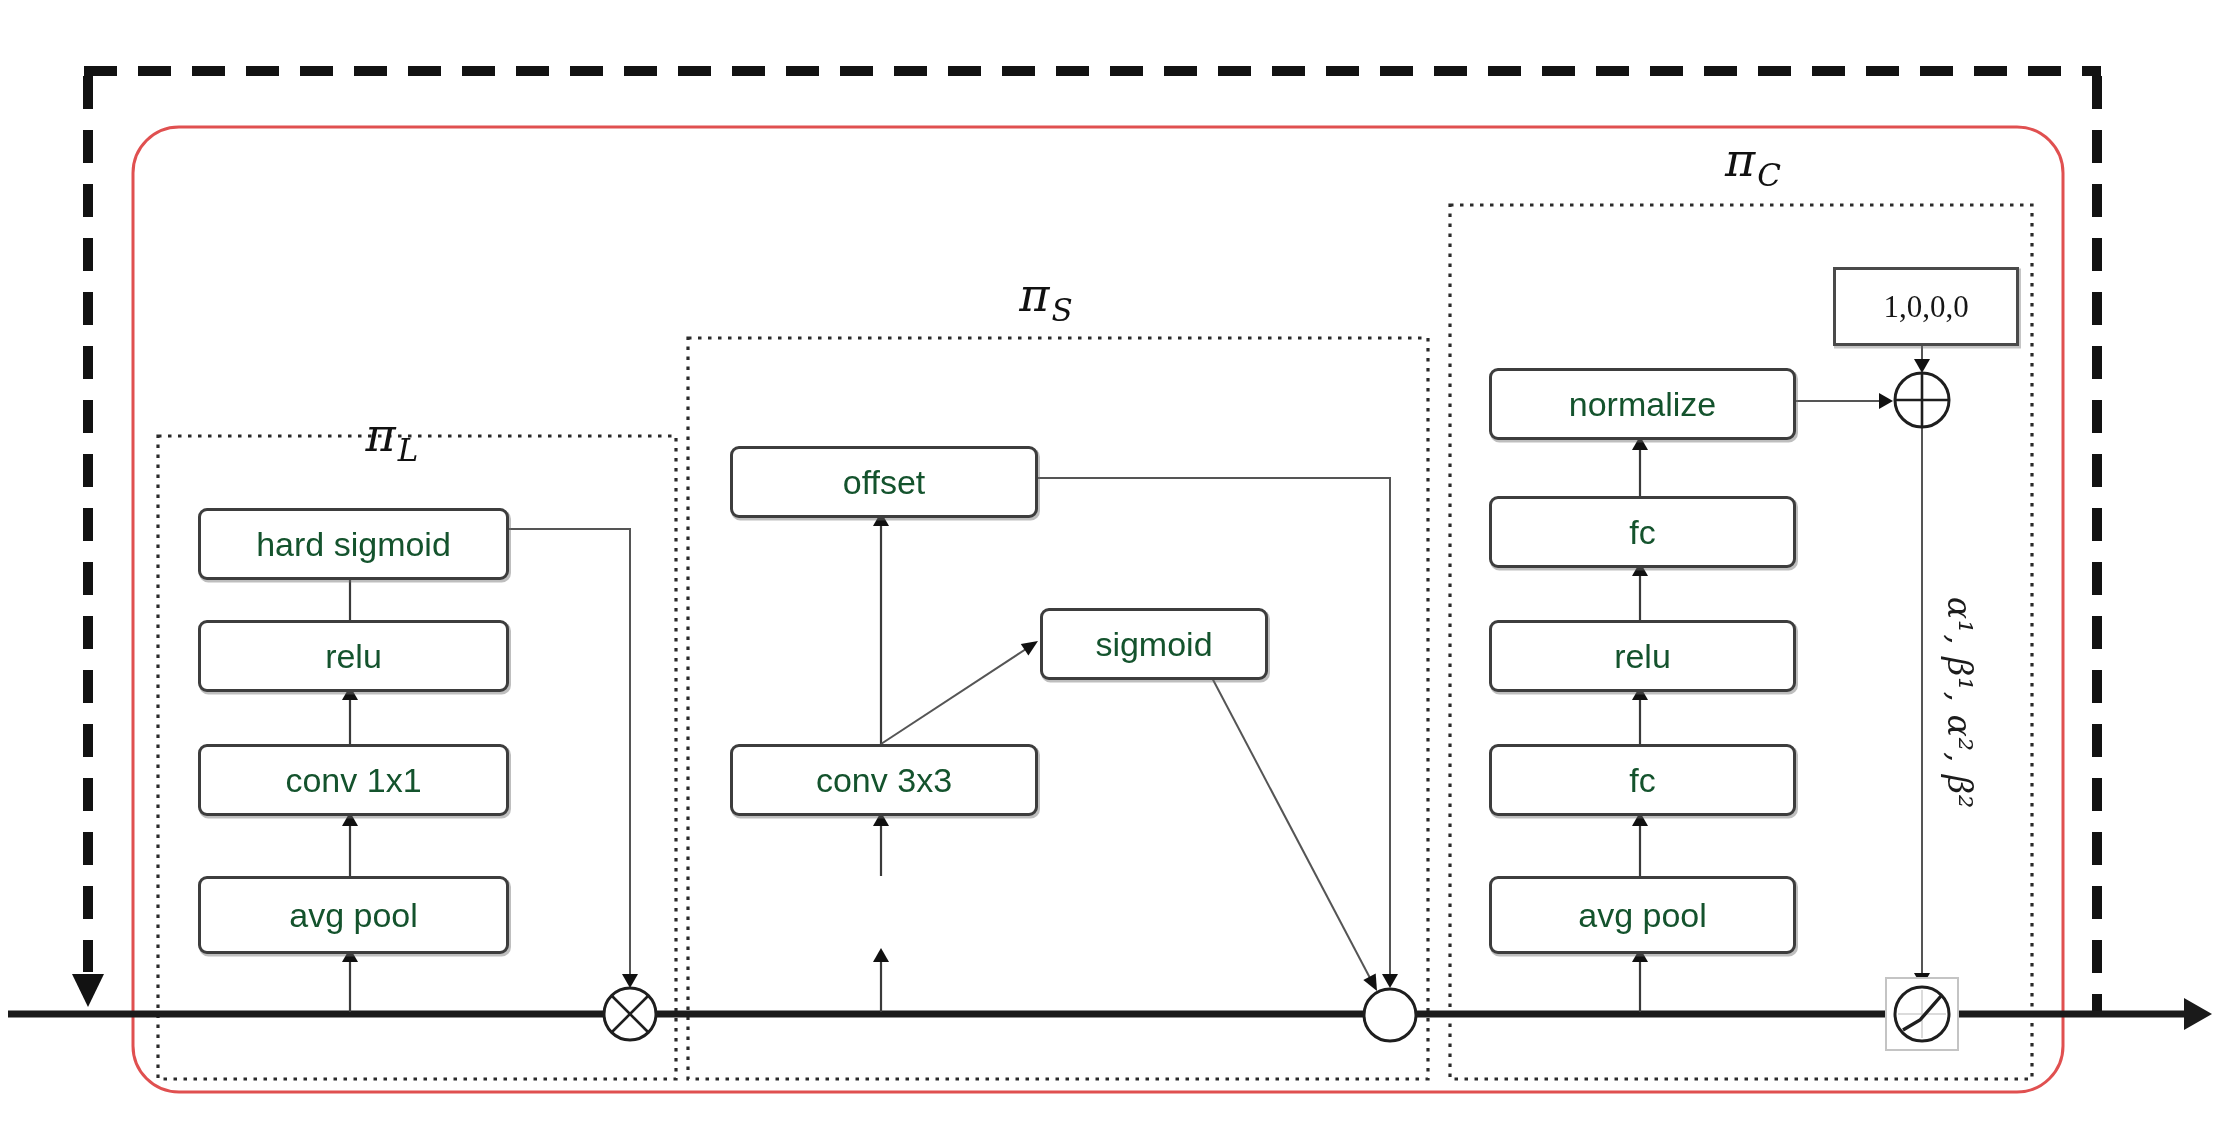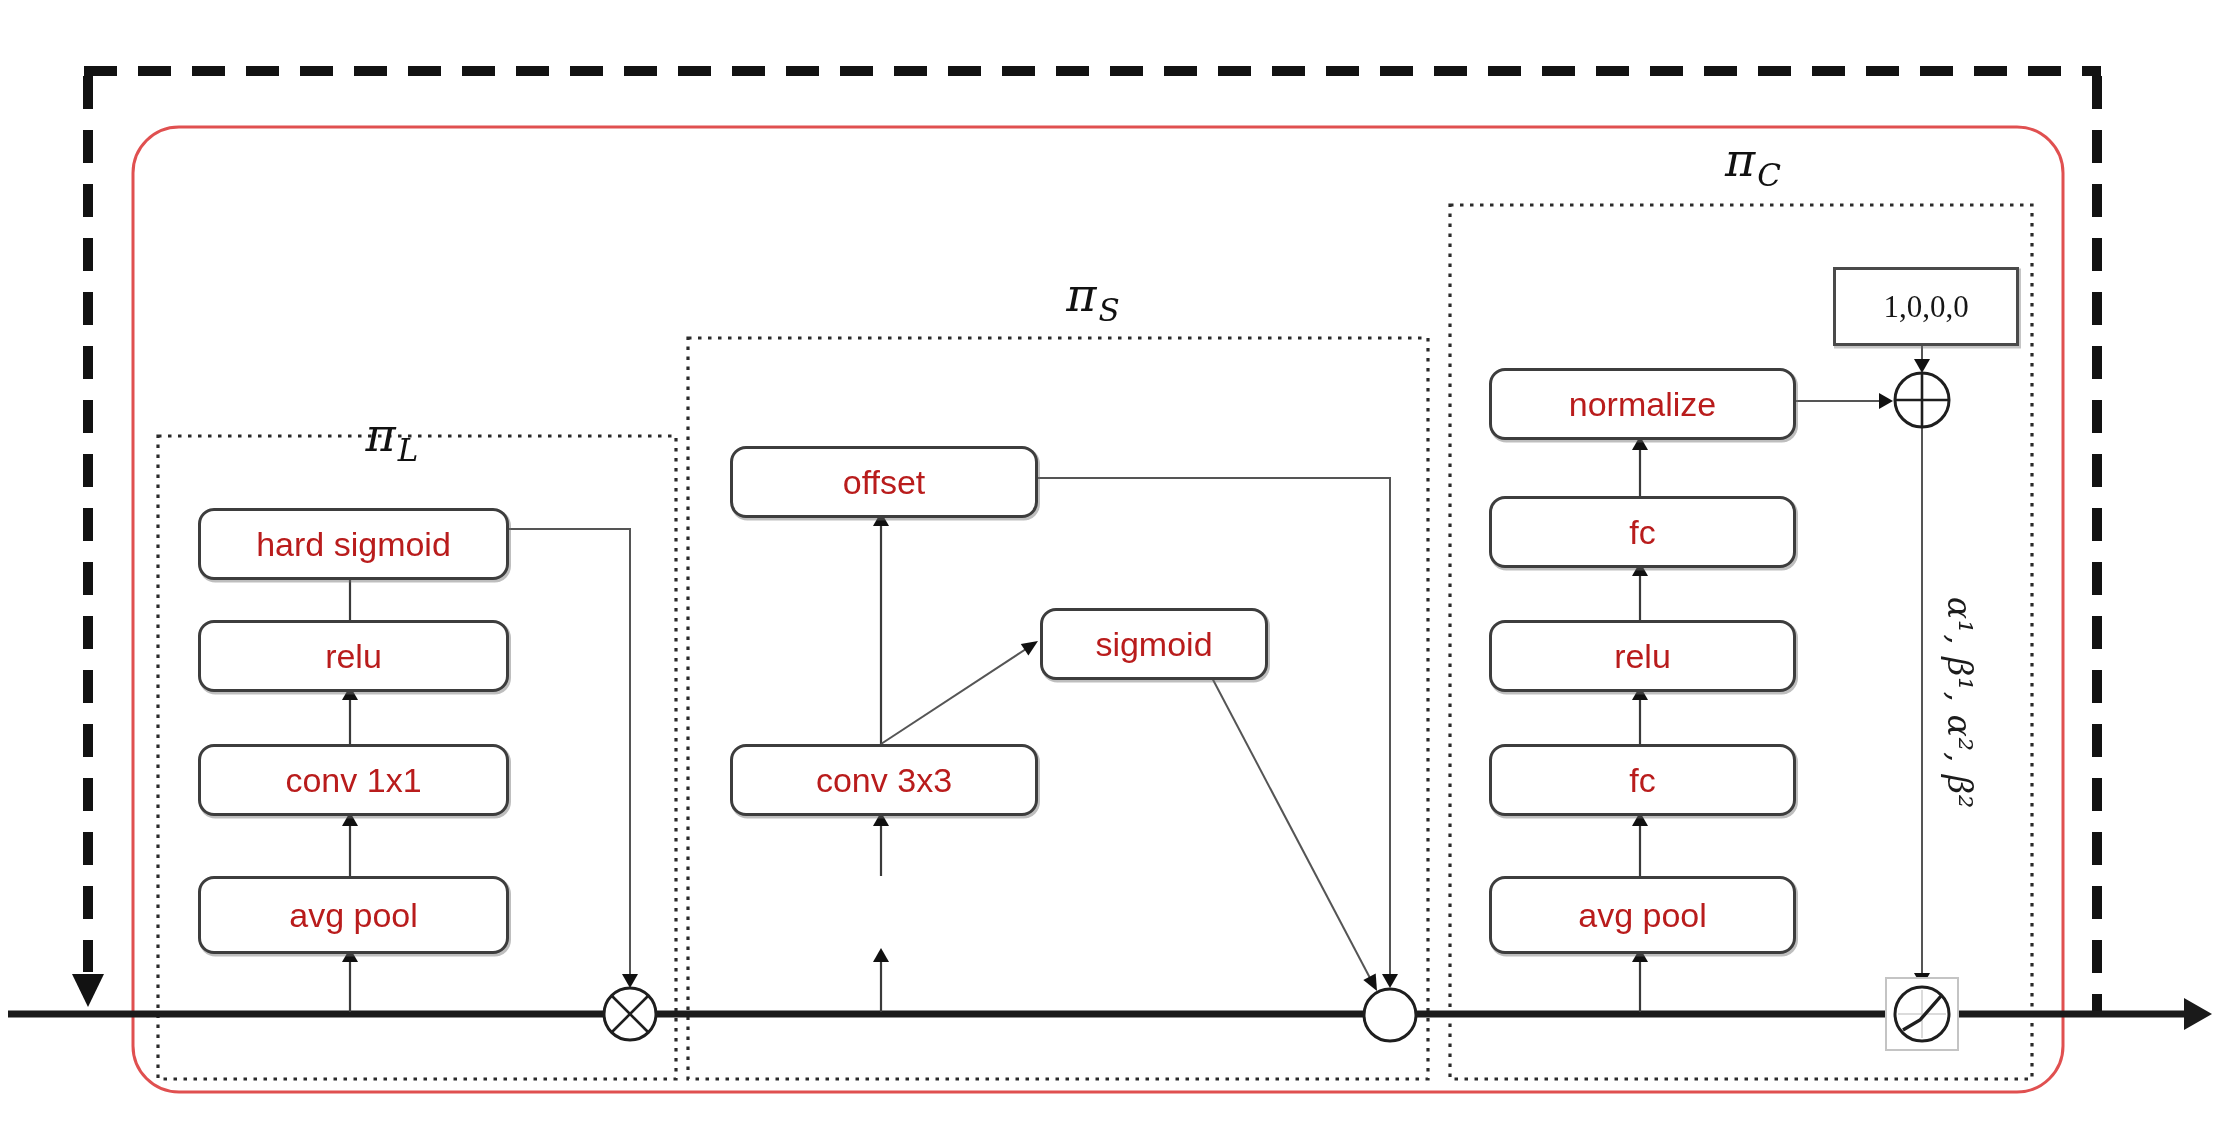--- a/index.html
+++ b/index.html
@@ -1,22 +1,22 @@
 <!DOCTYPE html>
 <html><head>
 <meta charset="utf-8">
 <style>
   html,body{margin:0;padding:0;background:#ffffff;}
   #canvas{position:relative;width:2223px;height:1141px;background:#ffffff;overflow:hidden;
           font-family:"Liberation Sans",sans-serif;}
   svg{position:absolute;left:0;top:0;}
-  .node{position:absolute;background:#ffffff;border:3px solid #3d3d3d;border-radius:16px;
+  .node{position:absolute;background:#ffffff;border:3px solid #3d3d3d;border-radius:9px;
         box-shadow:1.5px 2px 0 0.5px rgba(110,110,110,0.45);
         display:flex;align-items:center;justify-content:center;
-        font-size:34px;color:#b91c1c;white-space:nowrap;}
+        font-size:34px;color:#14532d;white-space:nowrap;}
   .constbox{position:absolute;background:#ffffff;border:3px solid #4a4a4a;
         box-shadow:1.5px 2px 0 0.5px rgba(110,110,110,0.4);
         display:flex;align-items:center;justify-content:center;
         font-family:"Liberation Serif",serif;font-size:31px;color:#161616;}
   .pilabel{position:absolute;transform:translate(-50%,-50%);
         font-family:"DejaVu Serif",serif;font-style:italic;font-weight:normal;
         font-size:46px;color:#111;white-space:nowrap;}
   .pilabel .sub{font-size:31px;vertical-align:-10px;margin-left:2px;}
   .greek{position:absolute;transform:translate(-50%,-50%) rotate(90deg);
         font-family:"DejaVu Serif",serif;font-style:italic;
@@ -104,21 +104,21 @@
     <rect x="1886" y="978" width="72" height="72" fill="#ffffff" stroke="#c4c4c4" stroke-width="2"></rect>
     <circle cx="1922" cy="1014" r="27" fill="#ffffff" stroke="#1e1e1e" stroke-width="3"></circle>
     <line x1="1922" y1="990" x2="1922" y2="1038" stroke="#cfcfcf" stroke-width="1.5"></line>
     <line x1="1898" y1="1014" x2="1946" y2="1014" stroke="#cfcfcf" stroke-width="1.5"></line>
     <polyline points="1903,1030 1920,1020 1941,996" fill="none" stroke="#1e1e1e" stroke-width="3.4"></polyline>
   </svg>
 
   <div class="pilabel" style="left:392px;top:398px;margin-top:40px;">
     <span>π</span><span class="sub">L</span>
   </div>
-  <div class="pilabel" style="left:1046px;top:298px;margin-left:47px;">
+  <div class="pilabel" style="left:1046px;top:298px;">
     <span>π</span><span class="sub">S</span>
   </div>
   <div class="pilabel" style="left:1753px;top:163px;">
     <span>π</span><span class="sub">C</span>
   </div>
 
   <div class="node" style="left:198px;top:496px;width:305px;height:66px;margin-top:12px;">hard sigmoid</div>
   <div class="node" style="left:198px;top:620px;width:305px;height:66px;">relu</div>
   <div class="node" style="left:198px;top:744px;width:305px;height:66px;">conv 1x1</div>
   <div class="node" style="left:198px;top:876px;width:305px;height:72px;">avg pool</div>

